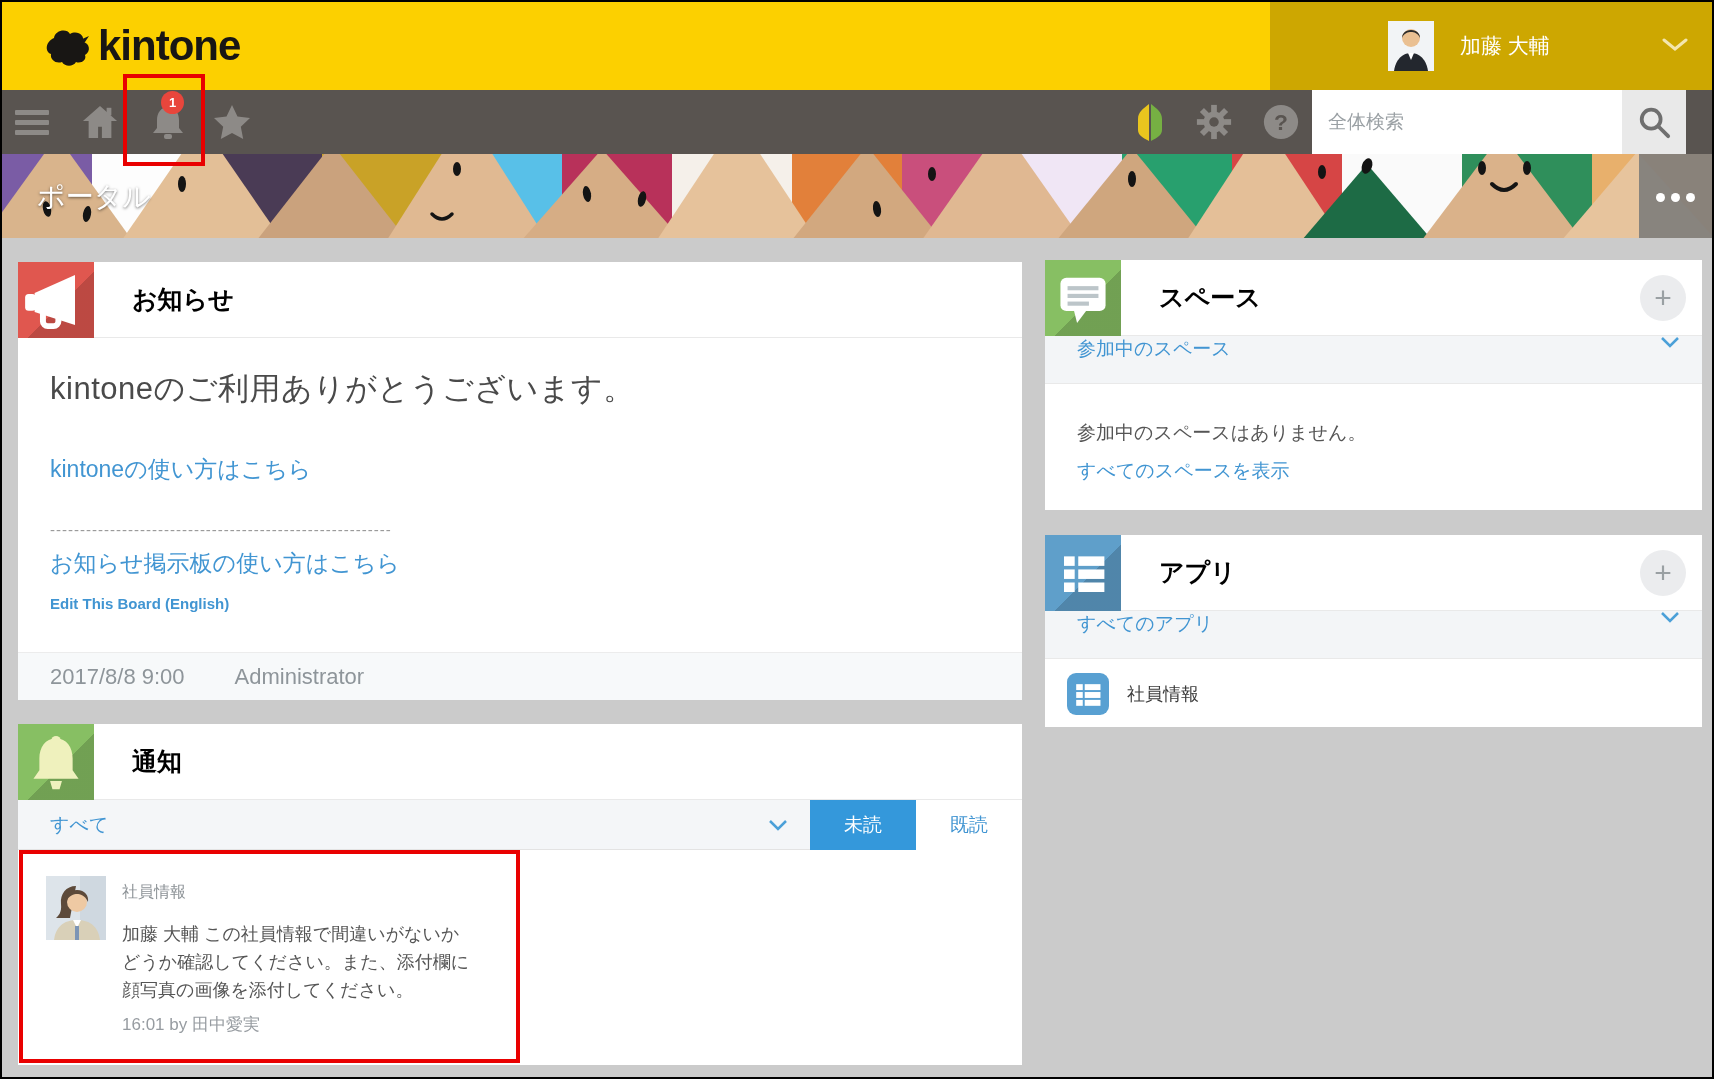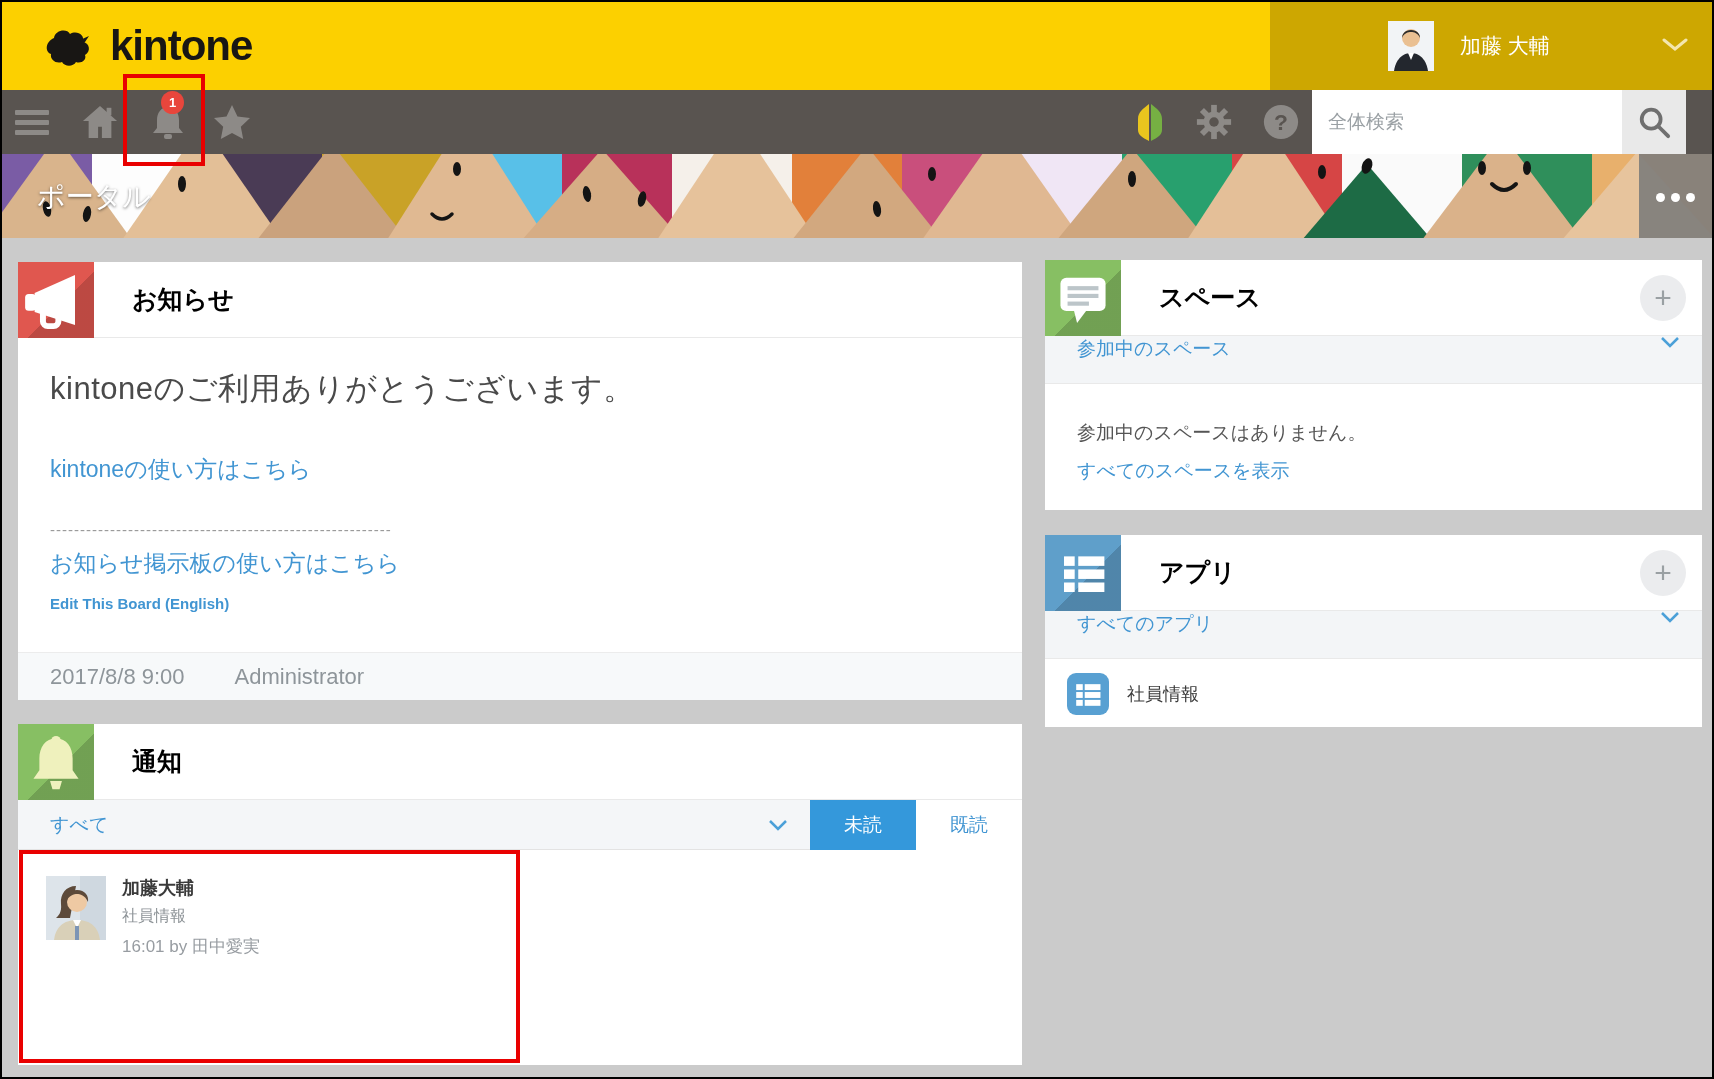--- a/index.html
+++ b/index.html
@@ -3,21 +3,21 @@
 <meta charset="utf-8">
 <style>
   * { margin:0; padding:0; box-sizing:border-box; }
   html,body { background:#e8e8e8; }
   body { font-family:"Liberation Sans","DejaVu Sans",sans-serif; }
   .screen{ position:relative; width:1714px; height:1079px; background:#cbcbcb;
            border:2px solid #000; overflow:hidden; }
 
   
   .topbar{ position:absolute; left:0; top:0; width:100%; height:88px; background:#fcd000; }
-  .logo{ position:absolute; left:38px; top:14px; height:60px; display:flex; align-items:center; cursor:pointer;gap:12px; }
+  .logo{ position:absolute; left:38px; top:14px; height:60px; display:flex; align-items:center; cursor:pointer; }
   .logo-cloud{ width:52px; height:44px; margin-right:6px; }
   .logo-text{ font-size:42px; font-weight:bold; color:#181614; letter-spacing:-1px; }
   .user-area{ position:absolute; left:1268px; top:0; width:460px; height:88px; background:#cda701;
               display:flex; align-items:center; cursor:pointer; }
   .user-avatar{ width:46px; height:50px; margin-left:118px; background:#fff; overflow:hidden; }
   .user-name{ color:#fff; font-size:21px; margin-left:26px; }
   .user-caret{ position:absolute; right:42px; top:36px; }
 
   
   .navbar{ position:absolute; left:0; top:88px; width:100%; height:64px; background:#595450; }
@@ -313,22 +313,22 @@
           <rect x="34" width="26" height="64" fill="#cfd8e0"></rect>
           <path d="M30 10c-10 0-16 8-15 18 1 9-3 12-5 14h14z" fill="#5d4a3a"></path>
           <circle cx="31" cy="26" r="10" fill="#eec9a3"></circle>
           <path d="M31 14c-8 0-12 6-11 12 3-7 8-8 11-8s8 1 11 8c1-6-3-12-11-12z" fill="#5d4a3a"></path>
           <path d="M8 64c2-16 13-20 23-20s21 4 23 20z" fill="#d9d0b8"></path>
           <path d="M27 44h8l-4 8z" fill="#fff"></path>
           <rect x="29" y="50" width="4" height="14" fill="#7d95b5"></rect>
         </svg>
       </span>
       <div class="item-content">
-        <div class="item-name">加藤大輔</div>
         <div class="item-app">社員情報</div>
+        <div class="item-body">加藤 大輔 この社員情報で間違いがないかどうか確認してください。また、添付欄に顔写真の画像を添付してください。</div>
         <div class="item-meta">16:01  by 田中愛実</div>
       </div>
     </div>
   </section>
 
   <div class="annot annot-item"></div>
 
   <section class="card card-space">
     <div class="card-header">
       <div class="hicon" style="background:#87bf63">

